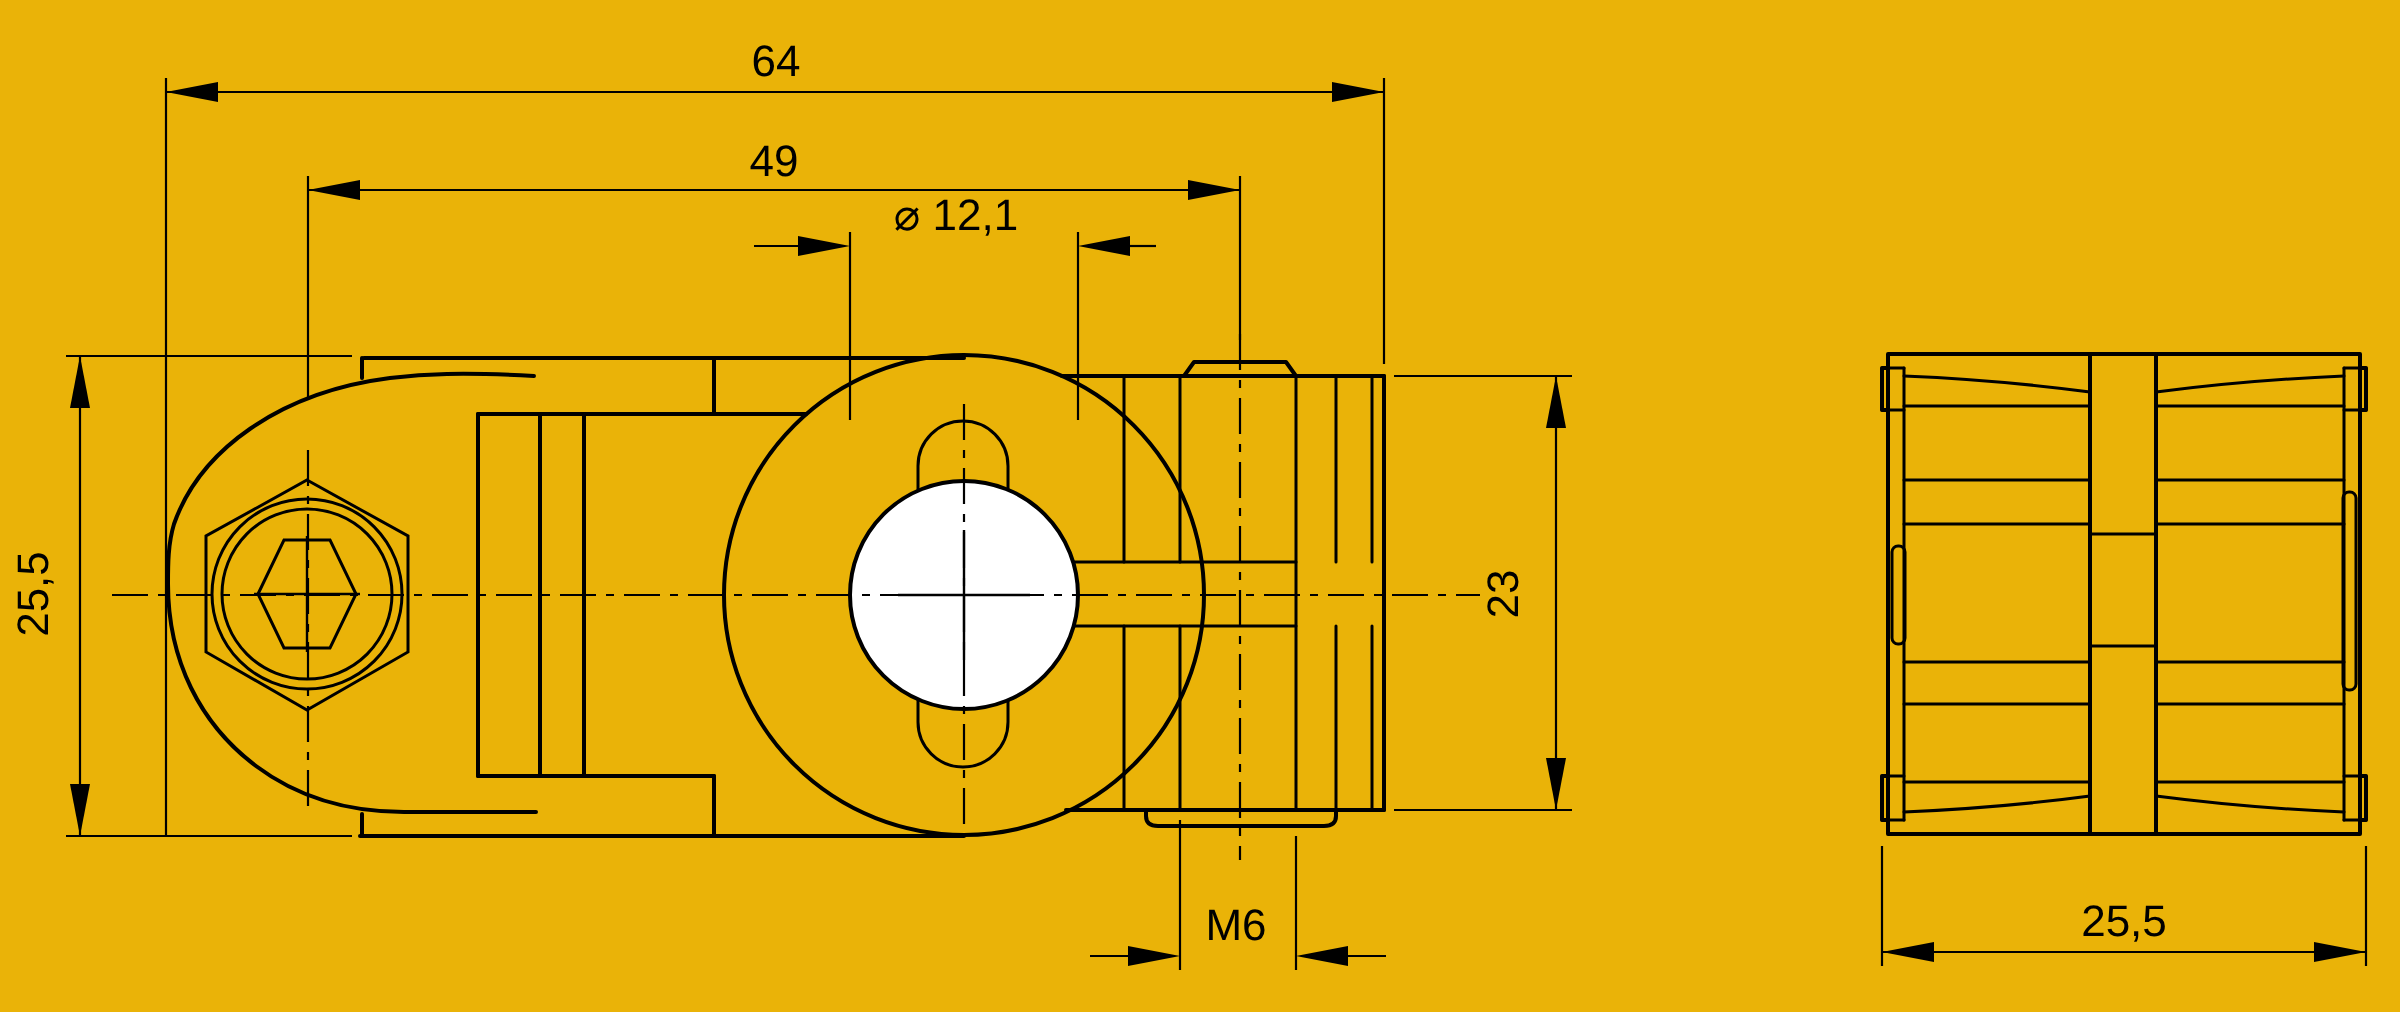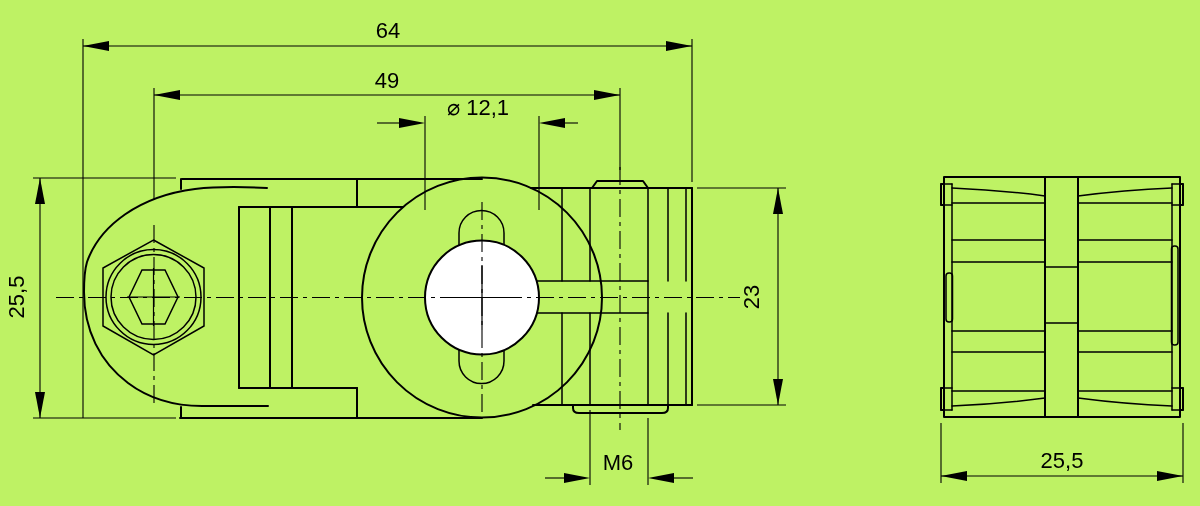--- a/index.html
+++ b/index.html
@@ -1,16 +1,16 @@
 <!DOCTYPE html>
 <html><head>
 <meta charset="utf-8">
 <style>
   html,body{margin:0;padding:0;background:#ffffff;}
-  .stage{width:1200px;height:506px;background:#bef264;position:relative;overflow:hidden;}
+  .stage{width:1200px;height:506px;background:#eab308;position:relative;overflow:hidden;}
   svg{display:block;}
   text{font-family:"Liberation Sans","DejaVu Sans",sans-serif;fill:#000;}
   .dimtext{font-size:22px;}
   .part{stroke:#000;stroke-width:2;fill:none;stroke-linecap:round;stroke-linejoin:round;}
   .part-med{stroke:#000;stroke-width:1.5;fill:none;stroke-linecap:round;}
   .dim{stroke:#000;stroke-width:1.1;fill:none;}
   .arrow{fill:#000;stroke:none;}
   .cl{stroke:#000;stroke-width:1.1;fill:none;stroke-dasharray:18 5 4 5;}
   .thin{stroke:#000;stroke-width:1.2;fill:none;}
   .whitefill{fill:#ffffff;stroke:#000;stroke-width:2;}

